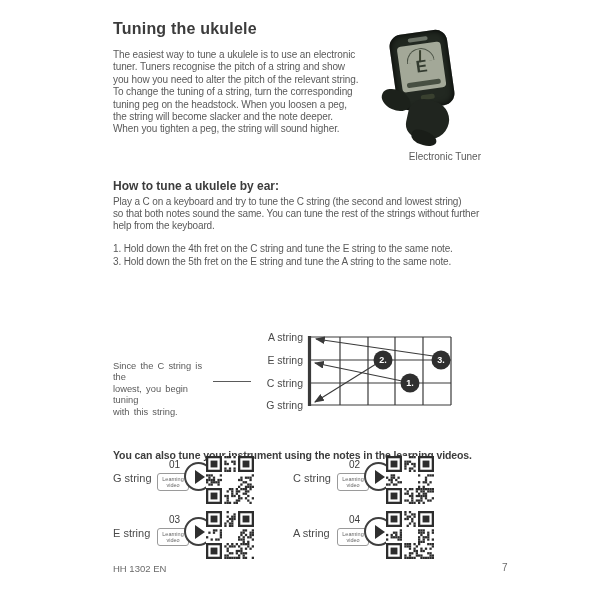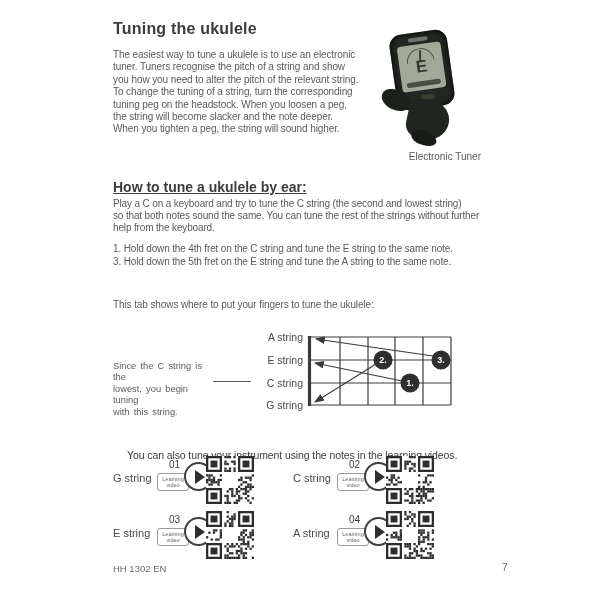--- a/index.html
+++ b/index.html
@@ -28,36 +28,36 @@
   .t-wing{position:absolute;left:0;top:64px;width:30px;height:20px;background:#1c211b;
           border-radius:50%;transform:rotate(25deg);}
   .t-jaw{position:absolute;left:26px;top:74px;width:42px;height:40px;background:#20251f;
          border-radius:45% 55% 60% 40%;transform:rotate(12deg);}
   .t-tip{position:absolute;left:30px;top:105px;width:26px;height:14px;background:#191d18;
          border-radius:40% 60% 50% 50%;transform:rotate(18deg);}
   .tuner-caption{position:absolute;left:-6px;width:106px;top:125px;text-align:right;
                  font-size:10px;color:#5a5a5a;}
 
   .byear{position:absolute;left:113px;top:179px;width:402px;}
-  .byear-h{font-size:14px;font-weight:700;color:#3c3c3c;margin-bottom:3px;text-decoration:underline;}
+  .byear-h{font-size:12px;font-weight:700;color:#3c3c3c;margin-bottom:3px;}
   .byear-body{font-size:10px;line-height:12.2px;white-space:pre-line;letter-spacing:-.15px;}
   .steps{position:absolute;left:113px;top:242px;font-size:10px;letter-spacing:-.15px;}
   .step{line-height:13.4px;}
 
   .tabintro{position:absolute;left:113px;top:299px;font-size:10px;letter-spacing:-.1px;}
 
   .sidenote{position:absolute;left:113px;top:361px;width:104px;font-size:9.3px;
             line-height:11.4px;white-space:pre-line;word-spacing:1.6px;}
   .connector{position:absolute;left:213px;top:381px;width:38px;height:0;
              border-top:1.2px solid #5a5a5a;}
 
   .diagram{position:absolute;left:113px;top:323px;}
 
-  .videos-h{position:absolute;left:113px;top:449px;font-size:10.5px;font-weight:400;
-            color:#3c3c3c;letter-spacing:-.1px;margin-left:14px;}
+  .videos-h{position:absolute;left:113px;top:449px;font-size:10.5px;font-weight:700;
+            color:#3c3c3c;letter-spacing:-.1px;}
   .vcell{position:absolute;width:180px;height:50px;}
   .vcell.c1r1{left:113px;top:456px;} .vcell.c2r1{left:293px;top:456px;}
   .vcell.c1r2{left:113px;top:511px;} .vcell.c2r2{left:293px;top:511px;}
   .vlabel{position:absolute;left:0;top:16px;font-size:11px;color:#4a4a4a;}
   .vnum{position:absolute;left:56px;top:3px;font-size:10px;font-weight:400;color:#3c3c3c;}
   .vbadge{position:absolute;left:44px;top:17px;width:30px;height:14px;border:1px solid #9a9a9a;
           border-radius:3px;font-size:5.5px;line-height:6.2px;text-align:center;color:#666;
           white-space:pre-line;padding-top:2px;background:#fff;}
   .vplay{position:absolute;left:71px;top:6px;width:25px;height:25px;border:2px solid #3f3f3f;
          border-radius:50%;background:#fff;}
@@ -105,21 +105,20 @@
     <div class="byear-body">Play a C on a keyboard and try to tune the C string (the second and lowest string)
 so that both notes sound the same. You can tune the rest of the strings without further
 help from the keyboard.</div>
   </div>
 
   <div class="steps">
     <div class="step">1. Hold down the 4th fret on the C string and tune the E string to the same note.</div>
     <div class="step">3. Hold down the 5th fret on the E string and tune the A string to the same note.</div>
   </div>
 
-  <div class="tabintro">This tab shows where to put your fingers to tune the ukulele:</div>
 
   <div class="sidenote">Since the C string is the
 lowest, you begin tuning
 with this string.</div>
   <div class="connector"></div>
 
   <svg class="diagram" width="360" height="96" viewBox="0 0 360 96">
     <defs>
       <marker id="ah" markerWidth="9" markerHeight="7" refX="8" refY="3.5" orient="auto">
         <path d="M0,0 L9,3.5 L0,7 z" fill="#3a3a3a"></path>

